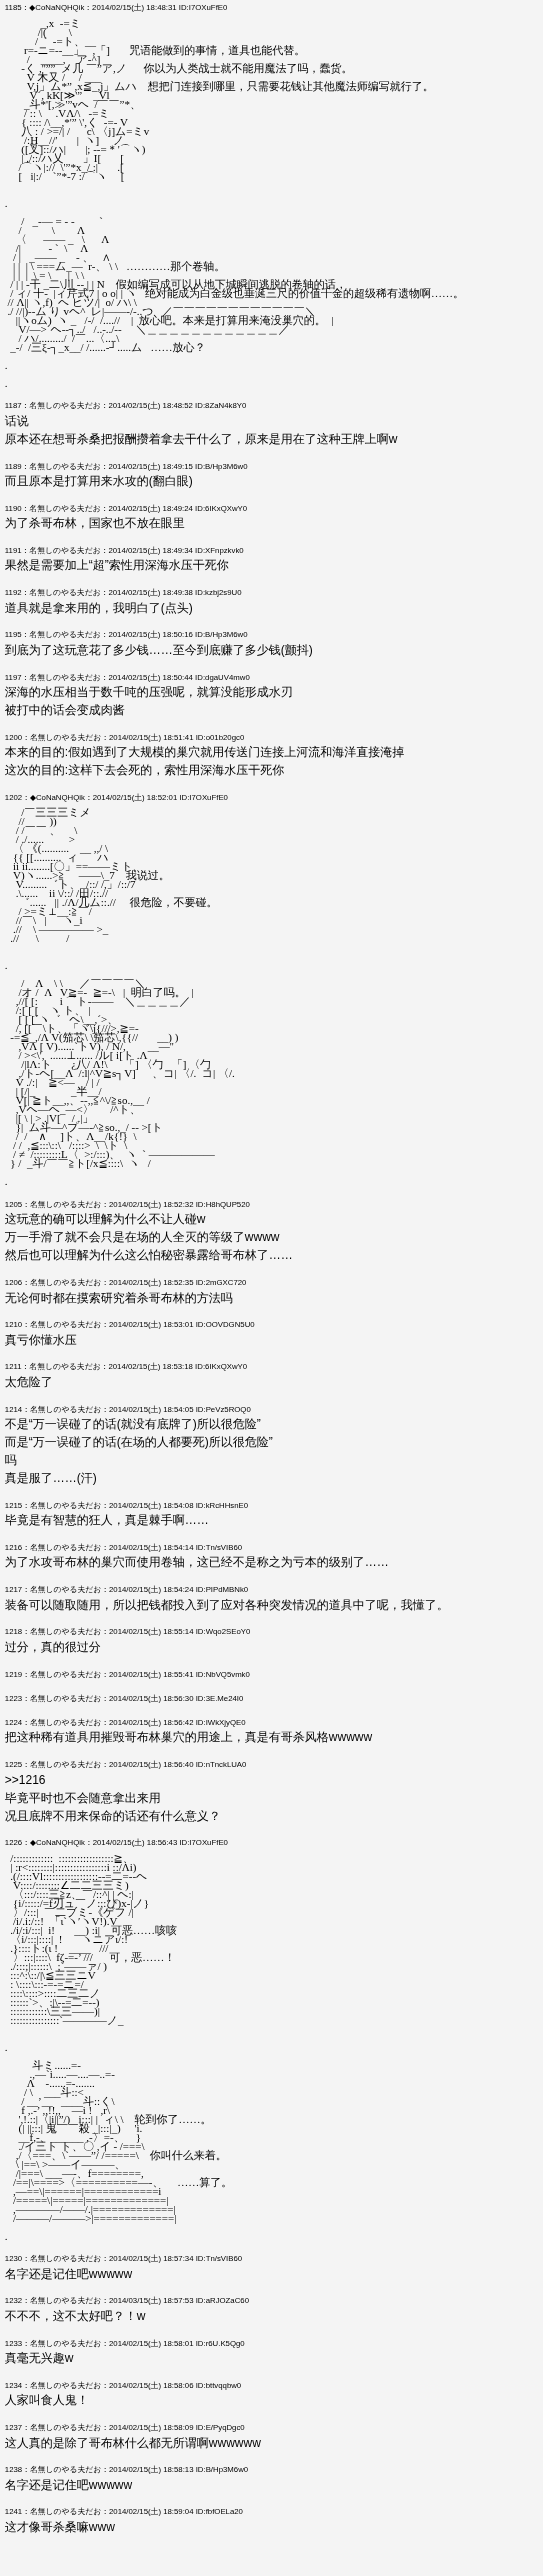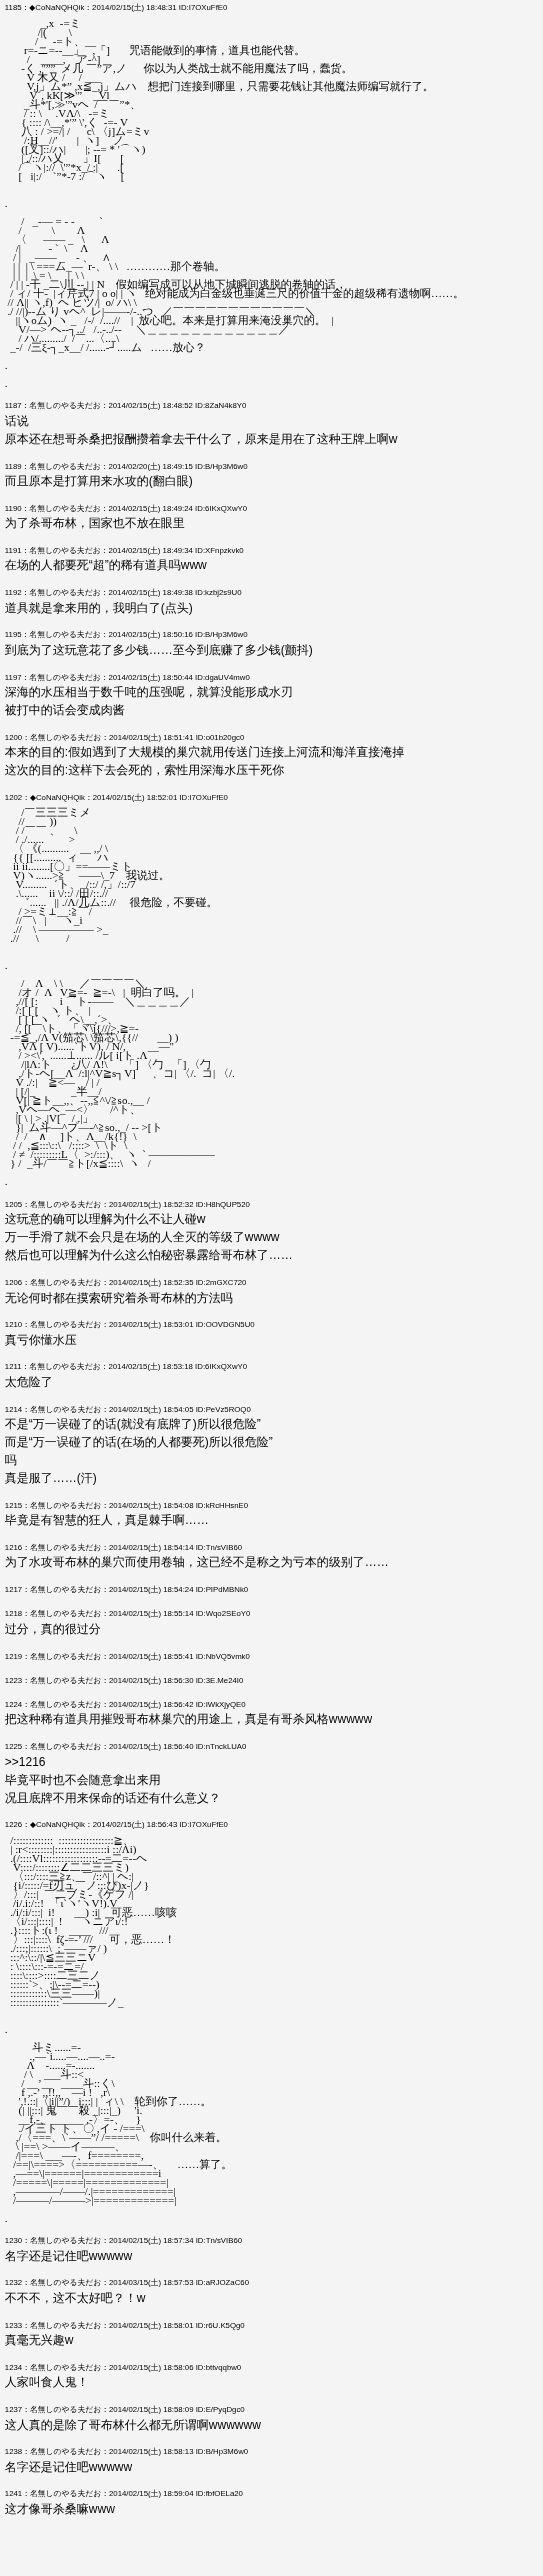--- a/index.html
+++ b/index.html
@@ -80,33 +80,33 @@
 .</pre>
 
   </div>
       <div class="post">
     <div class="post-header">1187：名無しのやる夫だお：2014/02/15(土) 18:48:52 ID:8ZaN4k8Y0</div>
 
     <div class="post-body">话说
 原本还在想哥杀桑把报酬攒着拿去干什么了，原来是用在了这种王牌上啊w</div>
   </div>
       <div class="post">
-    <div class="post-header">1189：名無しのやる夫だお：2014/02/20(土) 18:49:15 ID:B/Hp3M6w0</div>
+    <div class="post-header">1189：名無しのやる夫だお：2014/02/15(土) 18:49:15 ID:B/Hp3M6w0</div>
 
     <div class="post-body">而且原本是打算用来水攻的(翻白眼)</div>
   </div>
       <div class="post">
     <div class="post-header">1190：名無しのやる夫だお：2014/02/15(土) 18:49:24 ID:6IKxQXwY0</div>
 
     <div class="post-body">为了杀哥布林，国家也不放在眼里</div>
   </div>
       <div class="post">
     <div class="post-header">1191：名無しのやる夫だお：2014/02/15(土) 18:49:34 ID:XFnpzkvk0</div>
 
-    <div class="post-body">在场的人都要死“超”的稀有道具吗www</div>
+    <div class="post-body">果然是需要加上“超”索性用深海水压干死你</div>
   </div>
       <div class="post">
     <div class="post-header">1192：名無しのやる夫だお：2014/02/15(土) 18:49:38 ID:kzbj2s9U0</div>
 
     <div class="post-body">道具就是拿来用的，我明白了(点头)</div>
   </div>
       <div class="post">
     <div class="post-header">1195：名無しのやる夫だお：2014/02/15(土) 18:50:16 ID:B/Hp3M6w0</div>
 
     <div class="post-body">到底为了这玩意花了多少钱……至今到底赚了多少钱(颤抖)</div>
@@ -205,20 +205,21 @@
     <div class="post-body">毕竟是有智慧的狂人，真是棘手啊……</div>
   </div>
       <div class="post">
     <div class="post-header">1216：名無しのやる夫だお：2014/02/15(土) 18:54:14 ID:Tn/sVIB60</div>
 
     <div class="post-body">为了水攻哥布林的巢穴而使用卷轴，这已经不是称之为亏本的级别了……</div>
   </div>
       <div class="post">
     <div class="post-header">1217：名無しのやる夫だお：2014/02/15(土) 18:54:24 ID:PIPdMBNk0</div>
 
+    <div class="post-body">装备可以随取随用，所以把钱都投入到了应对各种突发情况的道具中了呢，我懂了。</div>
   </div>
       <div class="post">
     <div class="post-header">1218：名無しのやる夫だお：2014/02/15(土) 18:55:14 ID:Wqo2SEoY0</div>
 
     <div class="post-body">过分，真的很过分</div>
   </div>
       <div class="post">
     <div class="post-header">1219：名無しのやる夫だお：2014/02/15(土) 18:55:41 ID:NbVQ5vmk0</div>
 
   </div>

